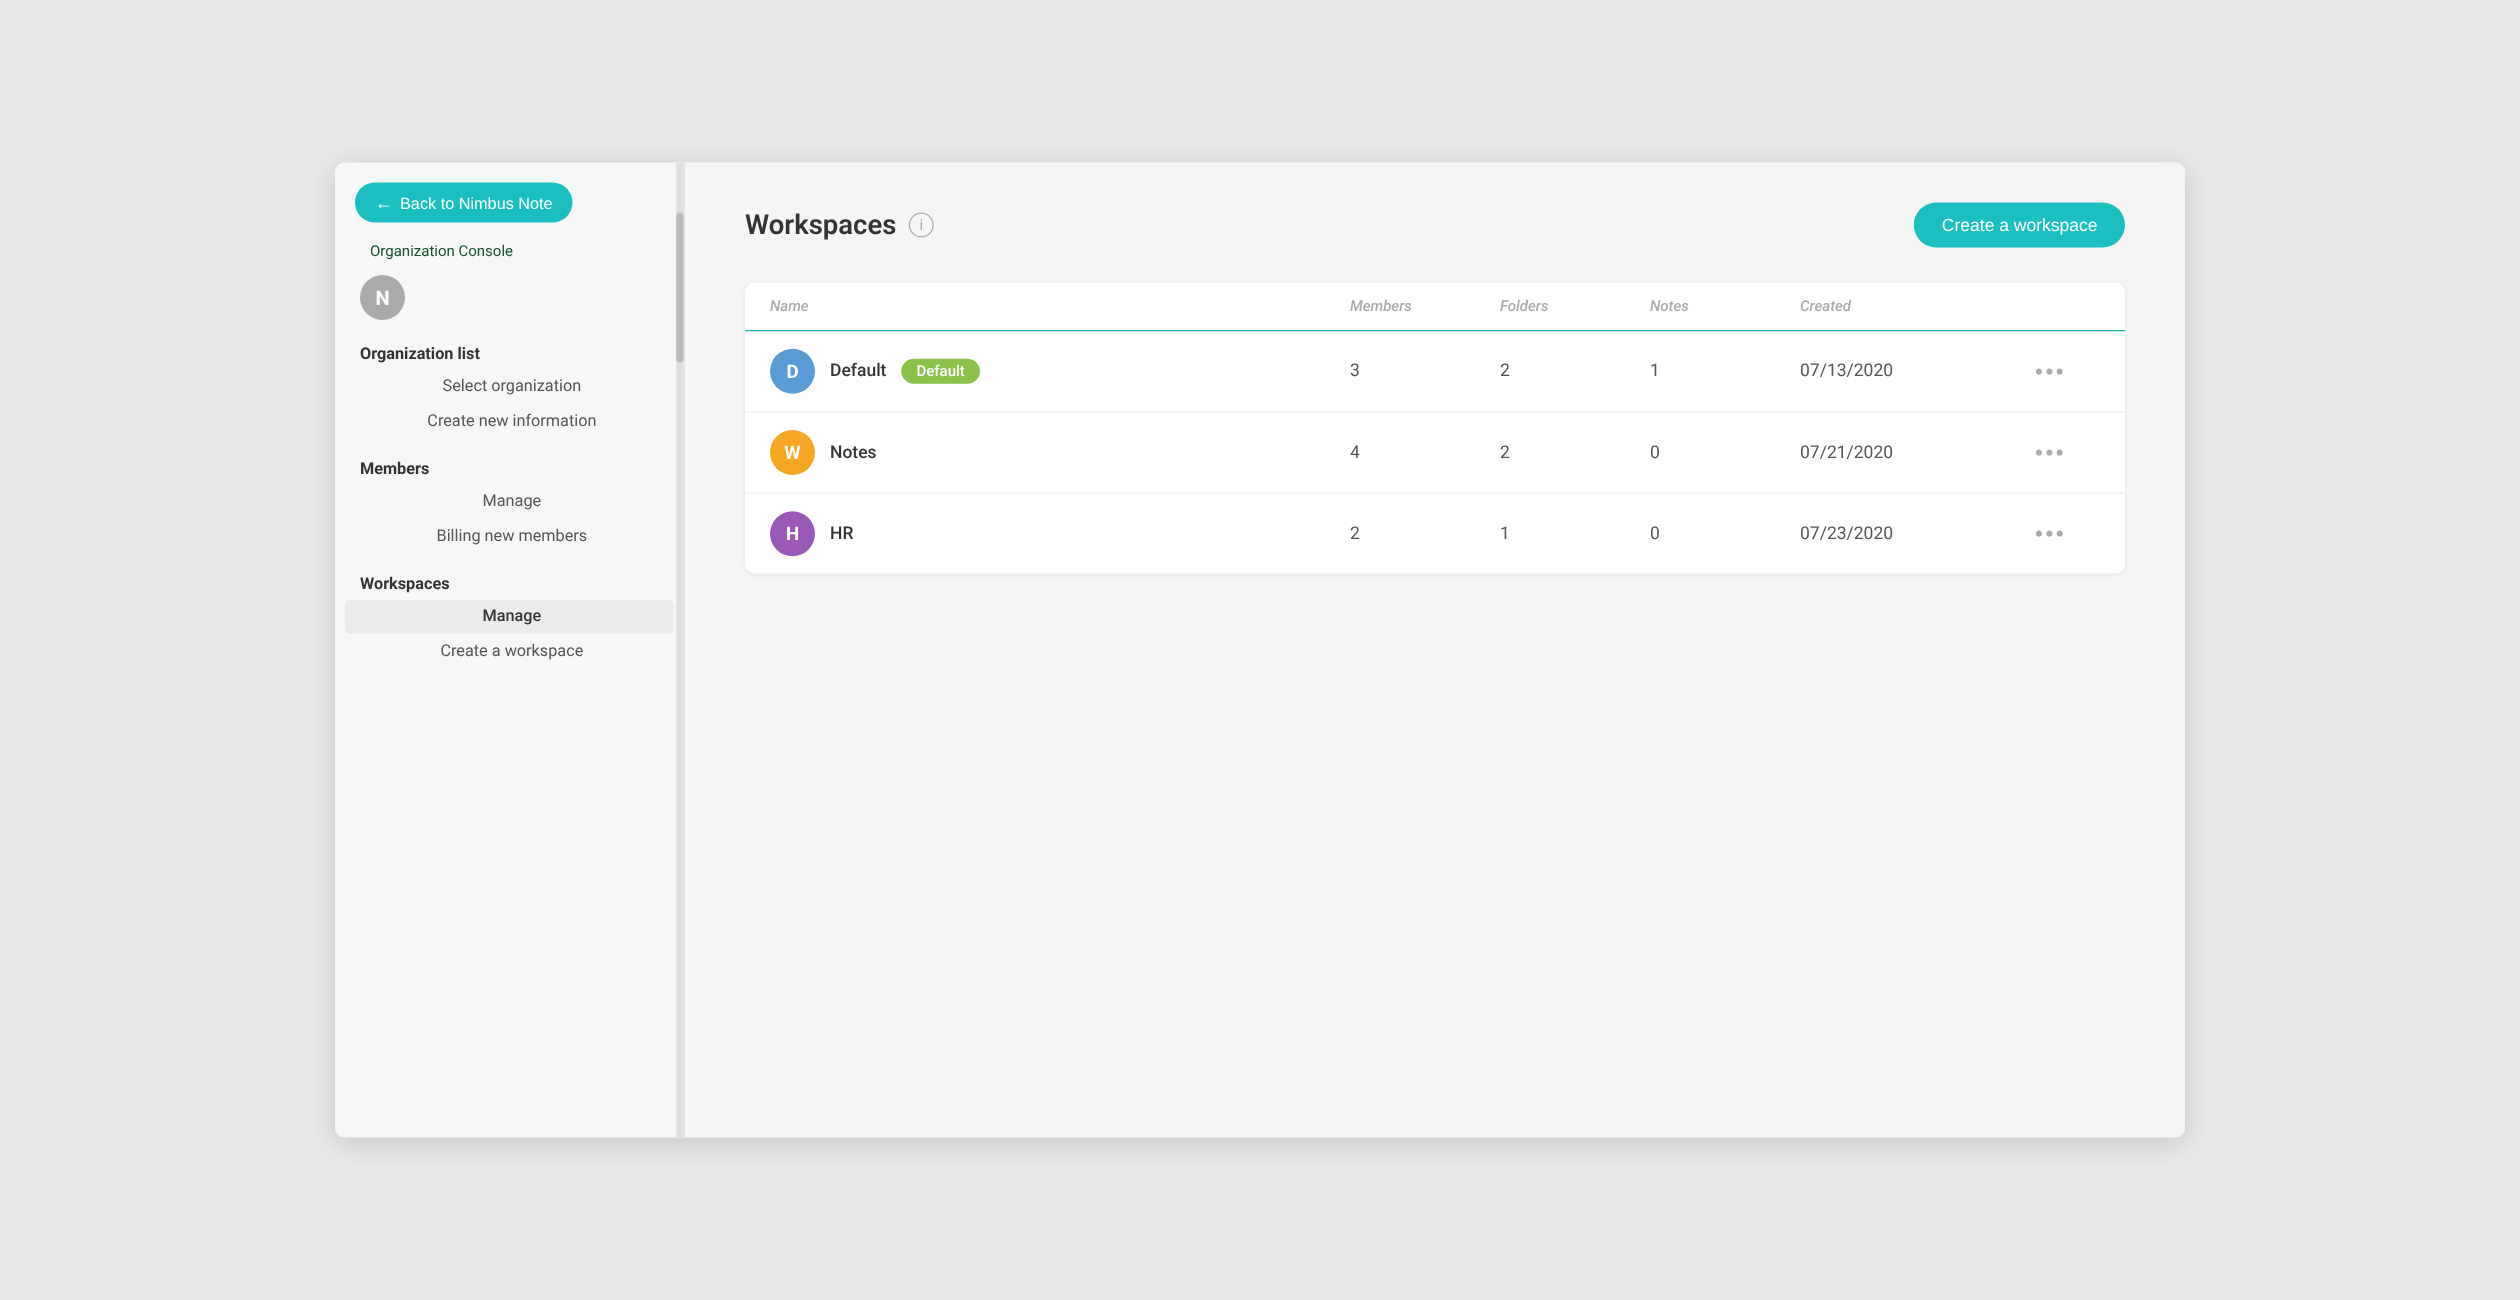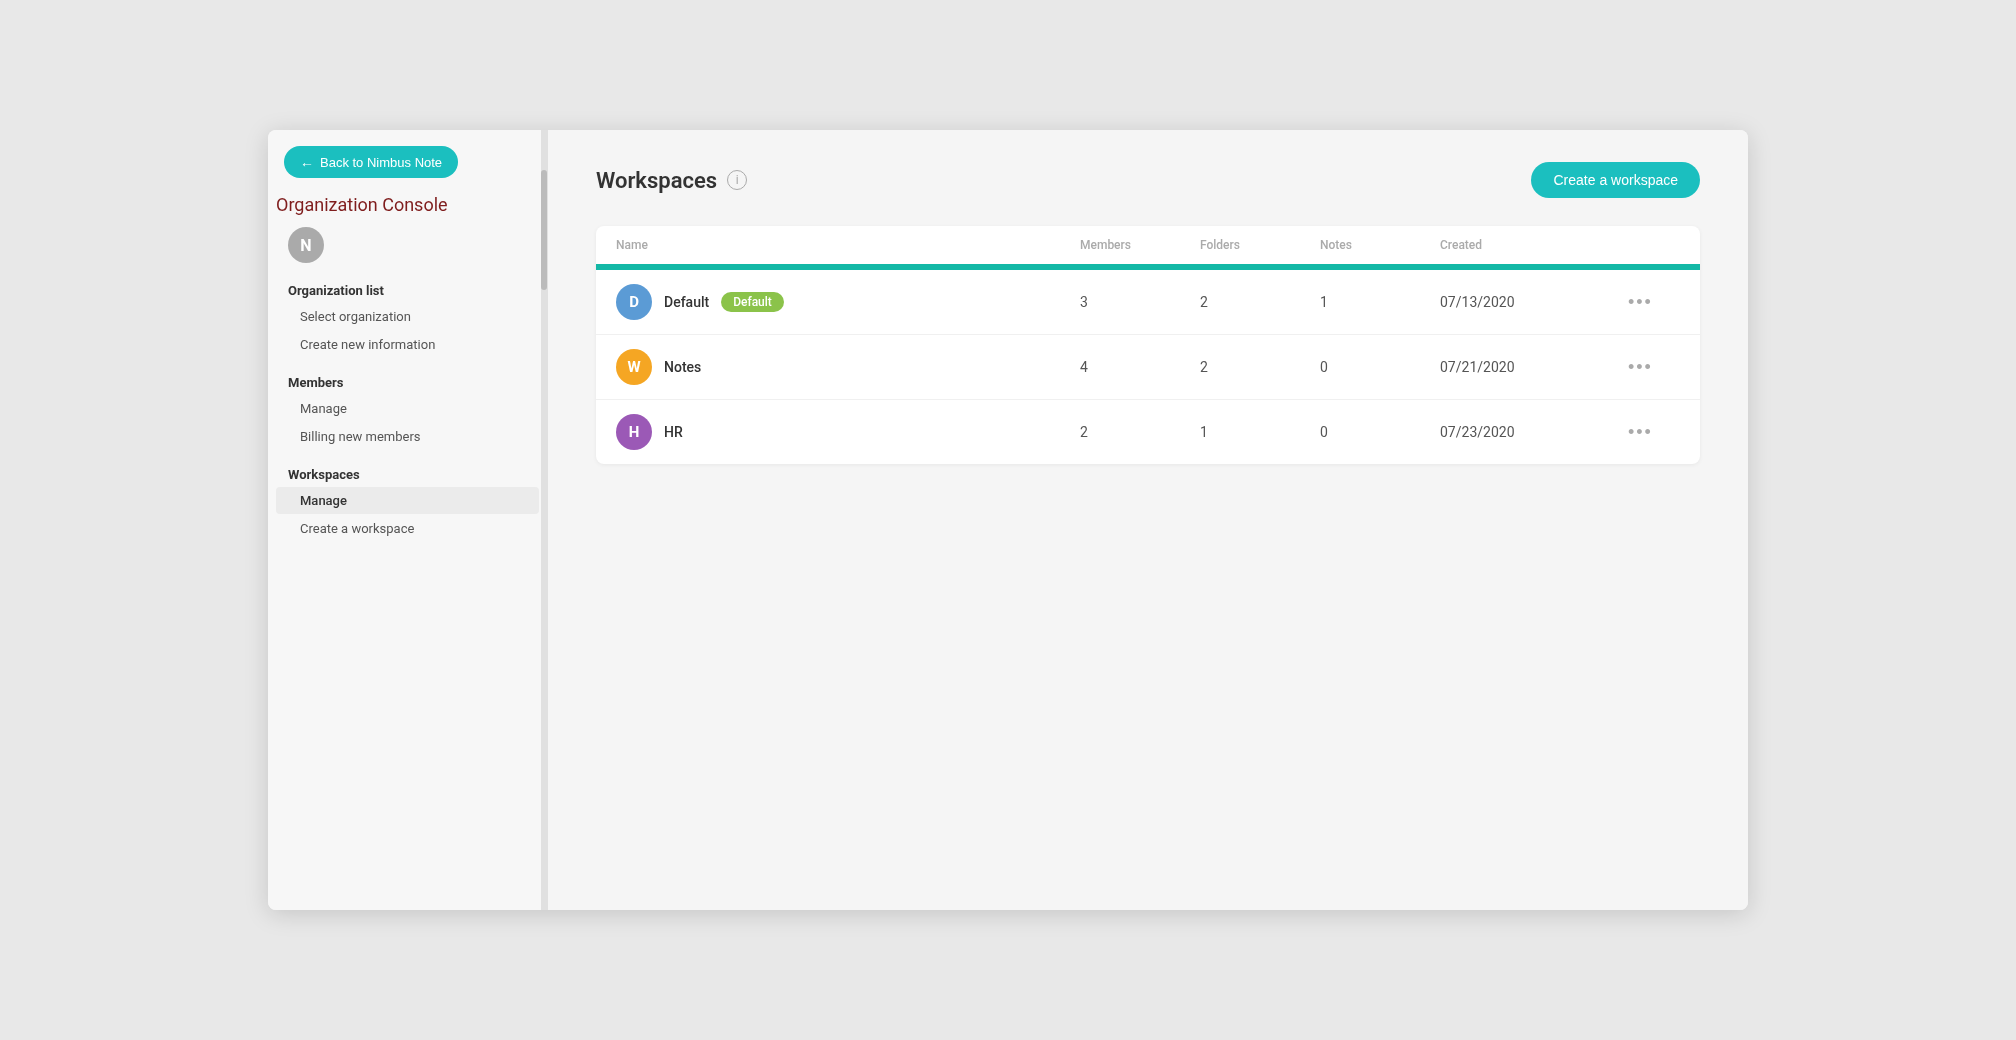--- a/index.html
+++ b/index.html
@@ -43,23 +43,23 @@
       cursor: pointer;
       margin: 16px 16px 0 16px;
       display: flex;
       align-items: center;
       gap: 6px;
       font-weight: 500;
       width: fit-content;
     }
     .back-btn .arrow { font-size: 14px; }
     .org-console-label {
-      color: #7f1d1d;
-      font-size: 18px;
-      padding: 16px 20px 8px 8px;
+      color: #14532d;
+      font-size: 12px;
+      padding: 16px 20px 8px 28px;
     }
     .user-avatar {
       width: 36px;
       height: 36px;
       border-radius: 50%;
       background: #aaa;
       color: white;
       display: flex;
       align-items: center;
       justify-content: center;
@@ -73,20 +73,21 @@
       color: #333;
       padding: 8px 20px 4px 20px;
     }
     .nav-item {
       font-size: 13px;
       color: #555;
       padding: 6px 20px 6px 24px;
       cursor: pointer;
       border-radius: 4px;
       margin: 1px 8px;
+      text-align: center;
     }
     .nav-item.active {
       background: #ebebeb;
       color: #333;
       font-weight: 500;
     }
     .nav-section { margin-bottom: 8px; }
     
     .scrollbar {
       position: absolute;
@@ -153,21 +154,22 @@
     .table-container {
       background: white;
       border-radius: 8px;
       overflow: hidden;
       box-shadow: 0 1px 4px rgba(0,0,0,0.06);
     }
     .table-header {
       display: grid;
       grid-template-columns: 1fr 120px 120px 120px 180px 60px;
       padding: 12px 20px;
-      border-bottom: 6px solid #14b8a6;
+      border-bottom: 1px solid #14b8a6;
+      font-style: italic;
     }
     .table-header-cell {
       font-size: 12px;
       color: #aaa;
       font-weight: 500;
       text-transform: none;
     }
     .table-row {
       display: grid;
       grid-template-columns: 1fr 120px 120px 120px 180px 60px;

